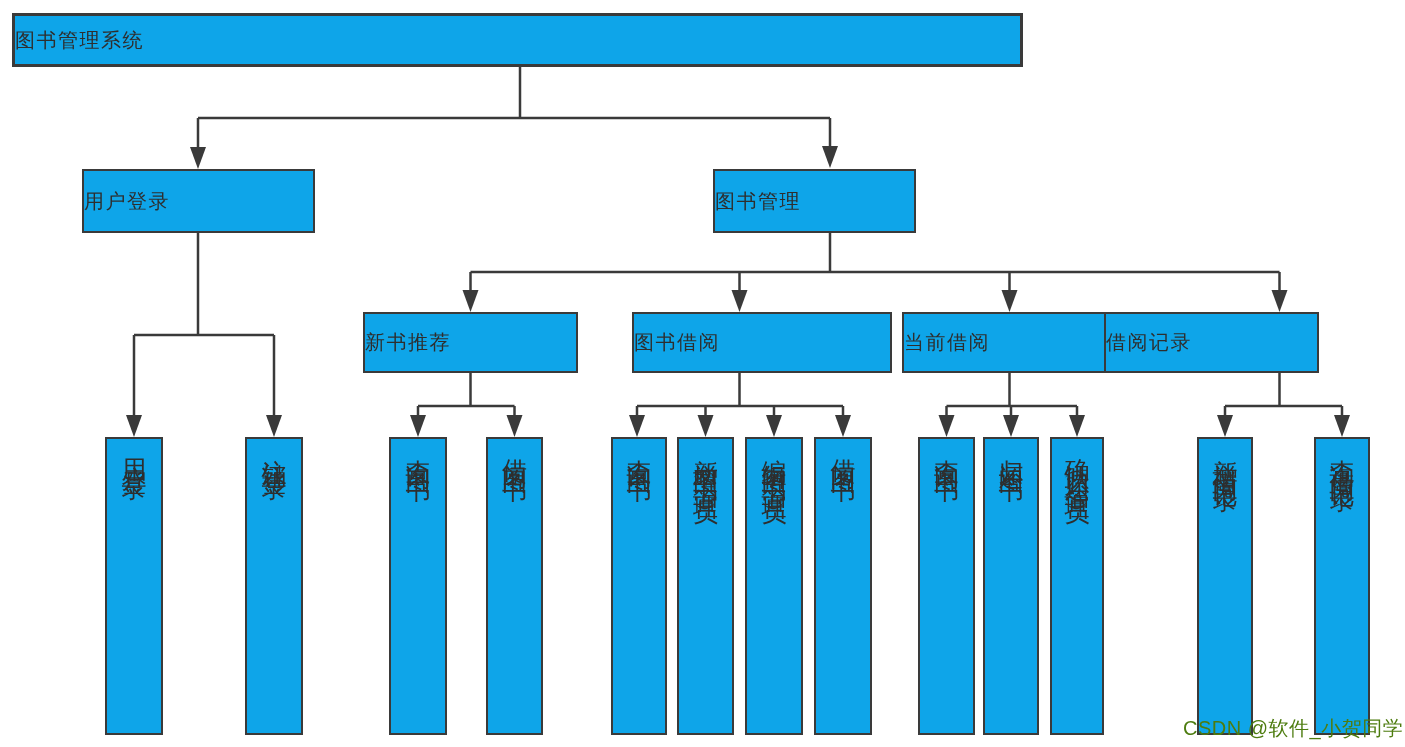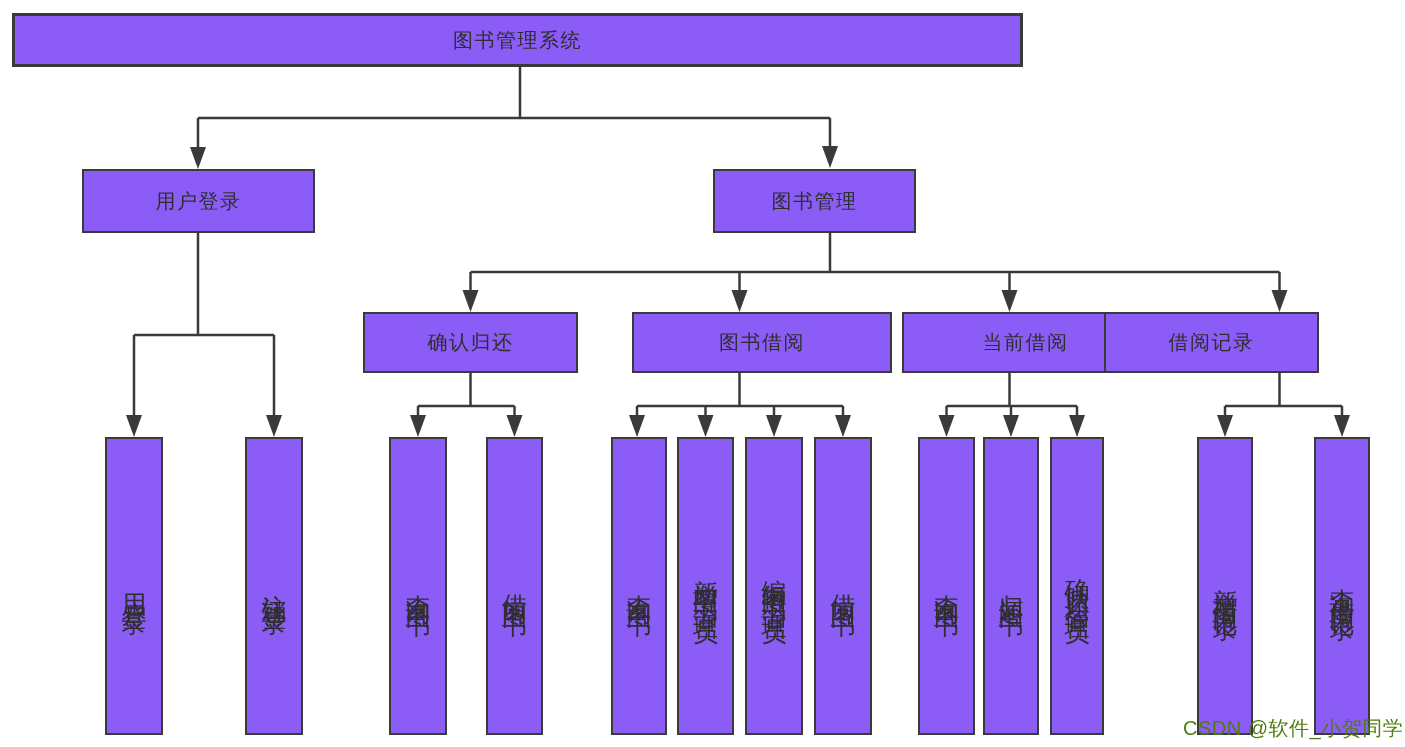--- a/index.html
+++ b/index.html
@@ -2,22 +2,22 @@
 <html><head>
 <meta charset="utf-8">
 <style>
   html,body{margin:0;padding:0;background:#ffffff;}
   .canvas{
     position:relative;width:1405px;height:747px;background:#ffffff;
     font-family:"Liberation Sans","DejaVu Sans",sans-serif;overflow:hidden;
   }
   svg.connectors{position:absolute;left:0;top:0;width:1405px;height:747px;}
   .box{
-    position:absolute;background:#8b5cf6;border:2.5px solid #3a3a3a;
-    box-sizing:border-box;display:flex;align-items:center;justify-content:center;
+    position:absolute;background:#0ea5e9;border:2.5px solid #3a3a3a;
+    box-sizing:border-box;display:flex;align-items:center;justify-content:flex-start;
     color:#2e2e2e;
     font-family:Liberation Serif, serif;
   }
   .hlabel{font-size:20px;letter-spacing:1.5px;white-space:nowrap;}
   .root{left:12px;top:13px;width:1011px;height:54px;border-width:3px;}
   .lvl2{top:169px;height:64px;}
   .lvl3{top:312px;height:61px;}
   .leaf{
     top:437px;height:298px;
     writing-mode:vertical-lr;text-orientation:mixed;
@@ -108,26 +108,26 @@
   </div>
 
   <div class="box lvl2" style="left:82px;width:233px;">
     <span class="hlabel">用户登录</span>
   </div>
   <div class="box lvl2" style="left:713px;width:203px;">
     <span class="hlabel">图书管理</span>
   </div>
 
   <div class="box lvl3" style="left:363px;width:215px;">
-    <span class="hlabel">确认归还</span>
+    <span class="hlabel">新书推荐</span>
   </div>
   <div class="box lvl3" style="left:632px;width:260px;">
     <span class="hlabel">图书借阅</span>
   </div>
-  <div class="box lvl3" style="left:902px;width:232px;padding-left:15px;">
+  <div class="box lvl3" style="left:902px;width:232px;">
     <span class="hlabel">当前借阅</span>
   </div>
   <div class="box lvl3" style="left:1104px;width:215px;">
     <span class="hlabel">借阅记录</span>
   </div>
 
   <div class="box leaf" style="left:105px;width:58px;">
     <span class="vlabel">用户登录</span>
   </div>
   <div class="box leaf" style="left:245px;width:58px;">

